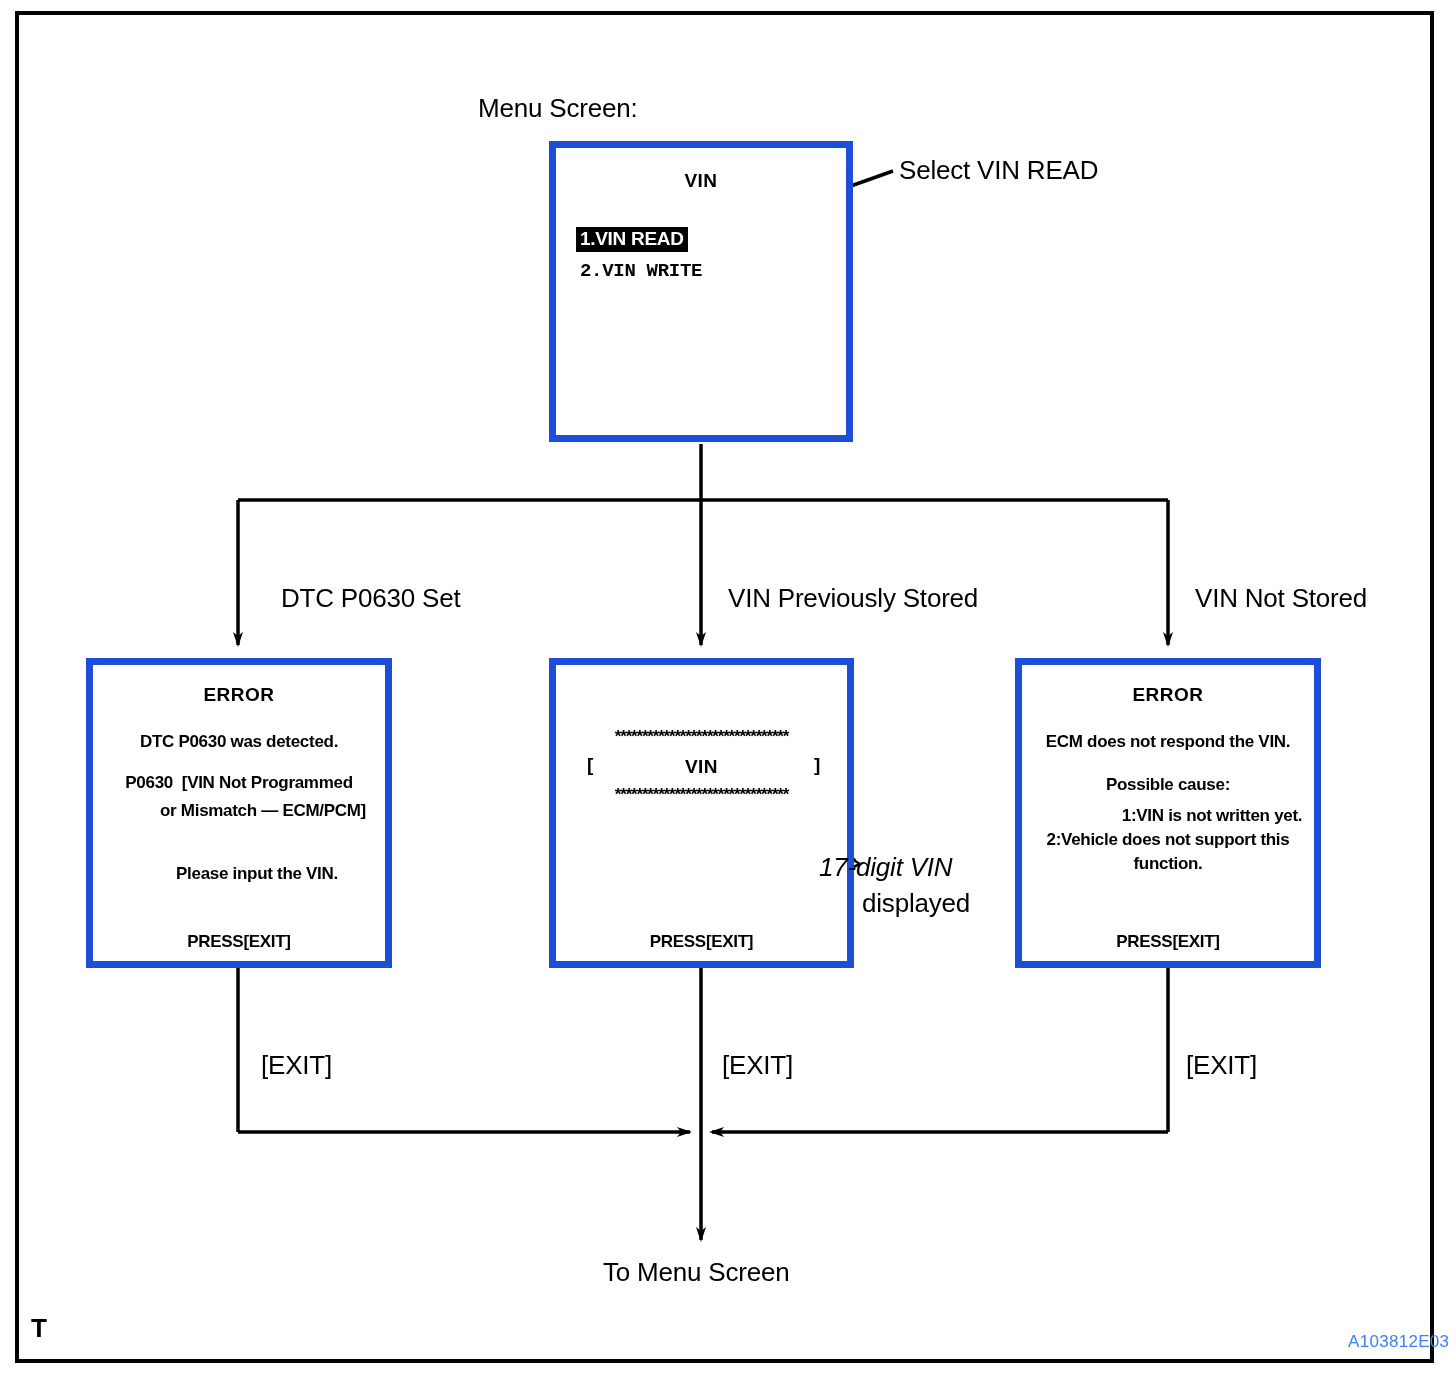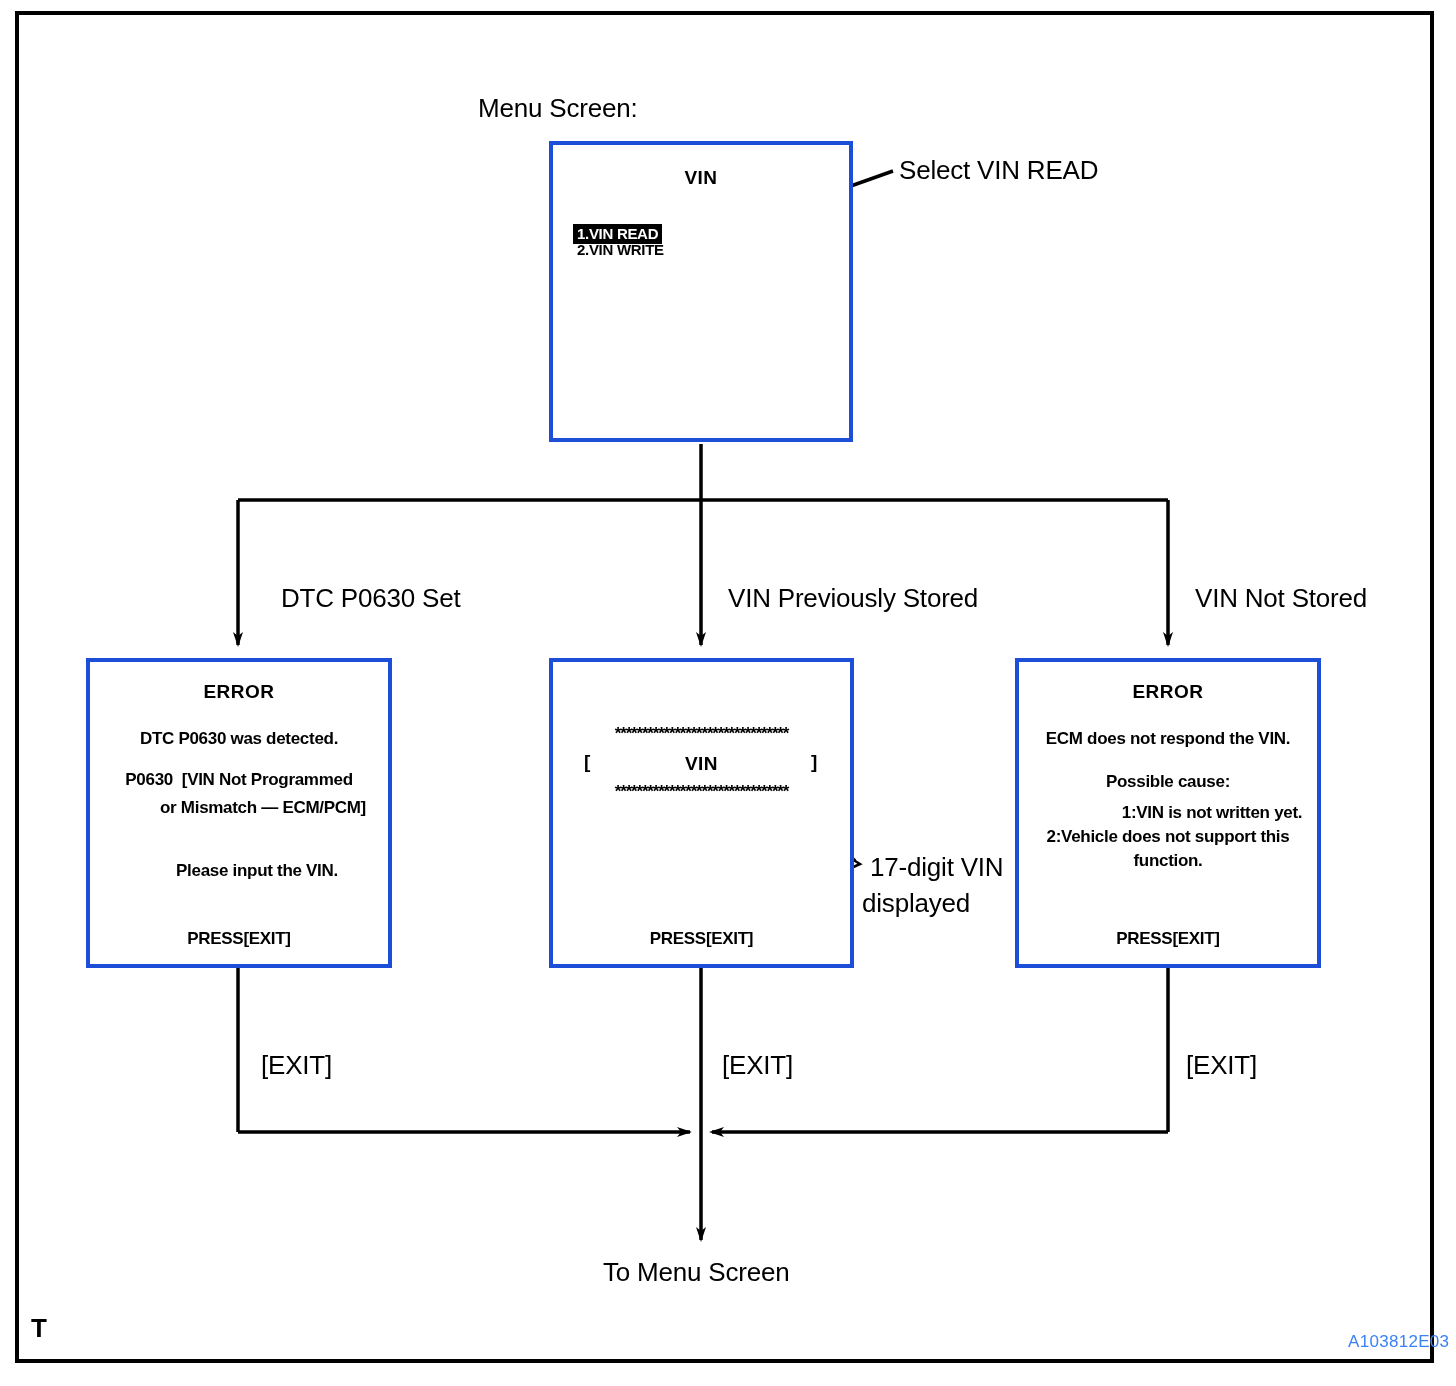--- a/index.html
+++ b/index.html
@@ -43,42 +43,42 @@
   }
   
   .anno {
     font-size: 26px;
     font-weight: 400;
     letter-spacing: -0.2px;
   }
   
   .screen {
     position: absolute;
-    border: 4px solid #1d4ed8;
+    border: 7px solid #1d4ed8;
     background: #ffffff;
     box-sizing: border-box;
   }
   .scr-txt {
     position: absolute;
     width: 100%;
     text-align: center;
     font-weight: bold;
     font-size: 17px;
     letter-spacing: -0.3px;
     white-space: pre;
     line-height: 1.15;
   }
   .scr-title {
     font-size: 19px;
     letter-spacing: 0.5px;
   }
   .menu-item {
     position: absolute;
     font-weight: bold;
-    font-size: 15px;
+    font-size: 19px;
     letter-spacing: -0.3px;
     white-space: pre;
   }
   .menu-item.selected {
     background: #000000;
     color: #ffffff;
     padding: 1px 4px 2px 4px;
   }
   .stars {
     position: absolute;
@@ -149,21 +149,21 @@
 
     <line x1="757" y1="762" x2="855" y2="861" stroke="#000" stroke-width="3.5"></line>
     <path d="M847,856 L860,864 L849,869" fill="none" stroke="#000" stroke-width="2.5"></path>
   </svg>
 
   <div class="lbl anno" style="left:478px; top:94px;">Menu Screen:</div>
 
   <div class="screen" style="left:549px; top:141px; width:304px; height:301px;">
     <div class="scr-txt scr-title" style="top:22px;">VIN</div>
     <div class="menu-item selected" style="left:20px; top:79px;">1.VIN READ</div>
-    <div class="menu-item" style="left:24px; top:96px;">2.VIN WRITE</div>
+    <div class="menu-item" style="left:24px; top:112px;font-family:Liberation Mono, monospace;">2.VIN WRITE</div>
   </div>
 
   <div class="lbl anno" style="left:899px; top:156px;">Select VIN READ</div>
 
   <div class="lbl anno" style="left:281px; top:584px;">DTC P0630 Set</div>
   <div class="lbl anno" style="left:728px; top:584px;">VIN Previously Stored</div>
   <div class="lbl anno" style="left:1195px; top:584px;">VIN Not Stored</div>
 
   <div class="screen" style="left:86px; top:658px; width:306px; height:310px;">
     <div class="scr-txt scr-title" style="top:19px;">ERROR</div>
@@ -176,21 +176,21 @@
 
   <div class="screen" style="left:549px; top:658px; width:305px; height:310px;">
     <div class="stars" style="top:62px;">********************************</div>
     <div class="vinrow" style="left:31px; top:89px;">[</div>
     <div class="scr-txt scr-title" style="top:91px;">VIN</div>
     <div class="vinrow" style="left:258px; top:89px;">]</div>
     <div class="stars" style="top:120px;">********************************</div>
     <div class="scr-txt" style="top:267px;">PRESS[EXIT]</div>
   </div>
 
-  <div class="lbl anno" style="left:870px; top:853px;">17-digit VIN</div>
+  <div class="lbl anno" style="left:819px; top:853px;font-style:italic;">17-digit VIN</div>
   <div class="lbl anno" style="left:862px; top:889px;">displayed</div>
 
   <div class="screen" style="left:1015px; top:658px; width:306px; height:310px;">
     <div class="scr-txt scr-title" style="top:19px;">ERROR</div>
     <div class="scr-txt" style="top:67px;">ECM does not respond the VIN.</div>
     <div class="scr-txt" style="top:110px;">Possible cause:</div>
     <div class="scr-txt" style="top:141px;padding-left:44px;">1:VIN is not written yet.</div>
     <div class="scr-txt" style="top:165px;">2:Vehicle does not support this</div>
     <div class="scr-txt" style="top:189px;">function.</div>
     <div class="scr-txt" style="top:267px;">PRESS[EXIT]</div>

